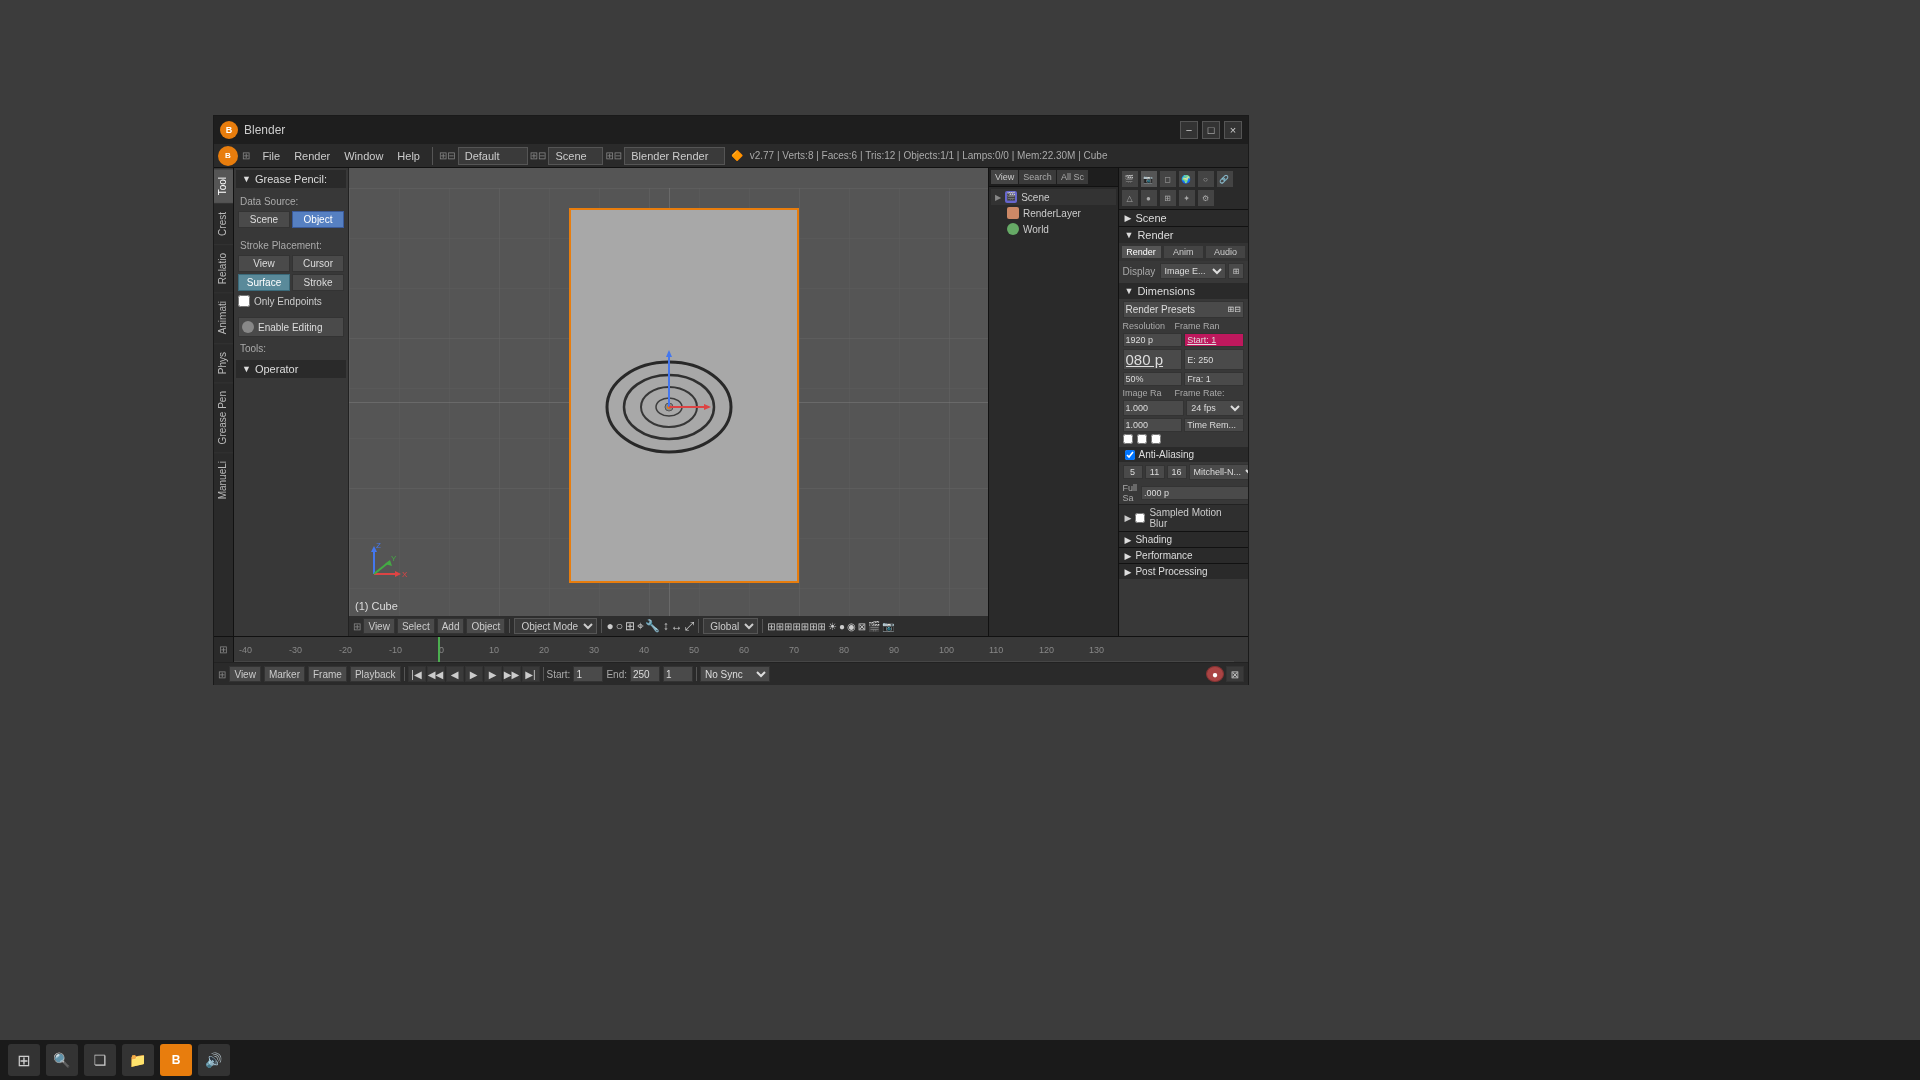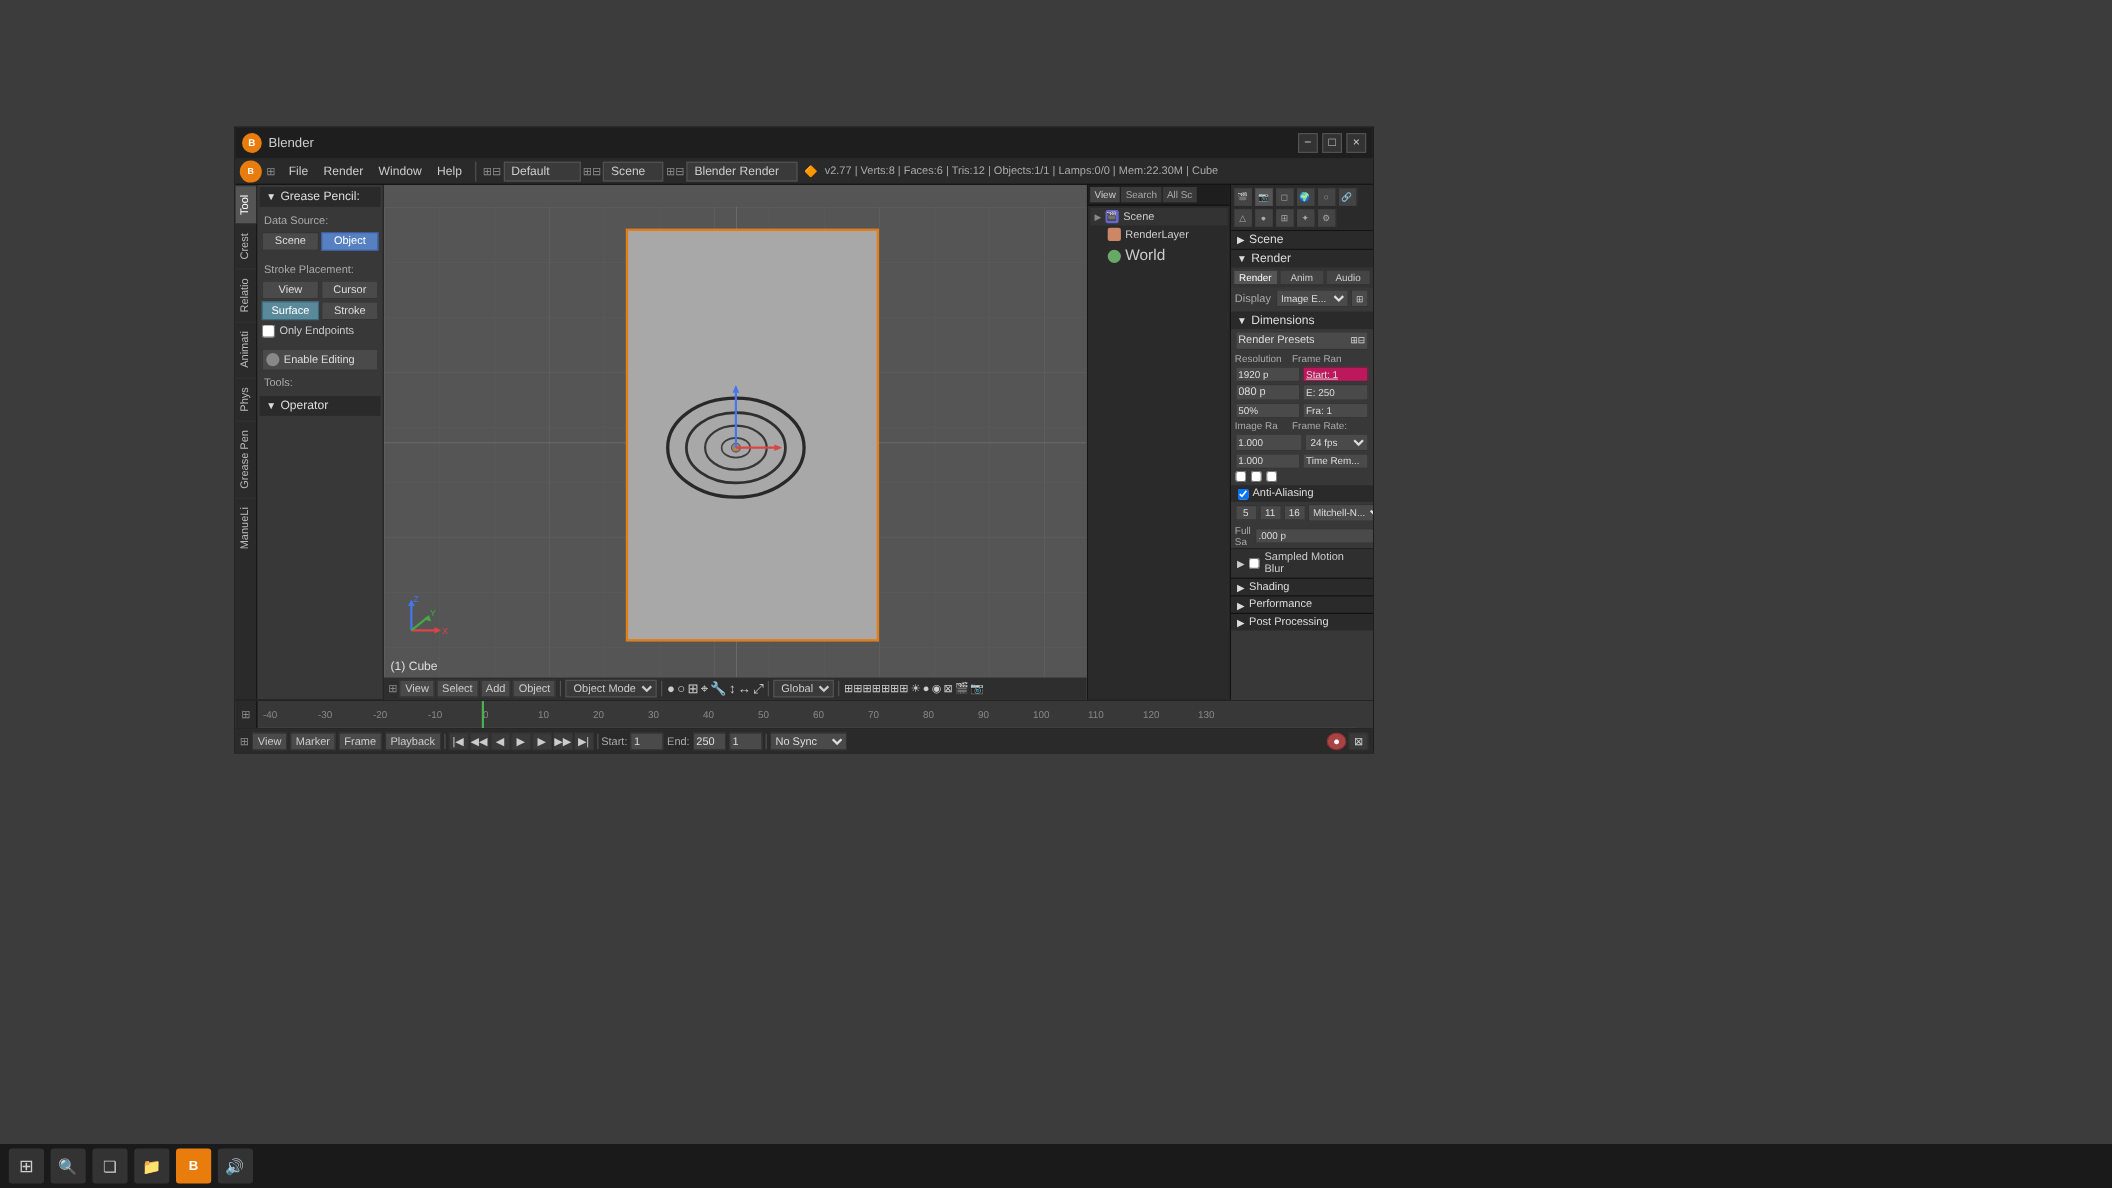--- a/index.html
+++ b/index.html
@@ -250,21 +250,21 @@
             <span style="font-size:8px;color:#888;">▶</span>
             <span style="width:12px;height:12px;background:#6666cc;border-radius:2px;display:inline-block;font-size:8px;text-align:center;line-height:12px;">🎬</span>
             <span>Scene</span>
           </div>
 
           <div style="display:flex;align-items:center;gap:4px;padding:2px 4px 2px 16px;font-size:10px;color:#ccc;cursor:pointer;">
             <span style="width:12px;height:12px;background:#cc8866;border-radius:2px;display:inline-block;"></span>
             <span>RenderLayer</span>
           </div>
 
-          <div style="display:flex;align-items:flex-end;gap:4px;padding:2px 4px 2px 16px;font-size:14px;color:#ccc;cursor:pointer;">
+          <div style="display:flex;align-items:flex-end;gap:4px;padding:2px 4px 2px 16px;font-size:10px;color:#ccc;cursor:pointer;">
             <span style="width:12px;height:12px;background:#66aa66;border-radius:50%;display:inline-block;"></span>
             <span>World</span>
           </div>
         </div>
       </div>
 
       <div style="width:130px;background:#383838;overflow-y:auto;display:flex;flex-direction:column;">
 
         <div style="background:#2a2a2a;padding:2px;display:flex;flex-wrap:wrap;gap:1px;border-bottom:1px solid #111;">
           <button style="width:18px;height:18px;background:#444;border:1px solid #2a2a2a;color:#aaa;font-size:8px;cursor:pointer;">🎬</button>
@@ -318,21 +318,21 @@
 
         <div style="display:flex;align-items:center;padding:1px 4px;gap:2px;font-size:9px;">
           <span style="color:#aaa;min-width:50px;">Resolution</span>
           <span style="color:#aaa;">Frame Ran</span>
         </div>
         <div style="display:flex;padding:1px 4px;gap:2px;">
           <input value="1920 p" style="flex: 1 1 0%; background: rgb(74, 74, 74); border: 1px solid rgb(51, 51, 51); color: rgb(221, 221, 221); font-size: 9px; padding: 1px 2px; width: 40px;">
           <input value="Start: 1" style="flex: 1 1 0%; background: #be185d; border: 1px solid rgb(51, 51, 51); color: rgb(221, 221, 221); font-size: 9px; padding: 1px 2px; width: 40px; text-decoration: underline;">
         </div>
         <div style="display:flex;padding:1px 4px;gap:2px;">
-          <input value="080 p" style="flex: 1 1 0%; background: rgb(74, 74, 74); border: 1px solid rgb(51, 51, 51); color: rgb(221, 221, 221); font-size: 10px; padding: 1px 2px; width: 40px;">
+          <input value="080 p" style="flex: 1 1 0%; background: rgb(74, 74, 74); border: 1px solid rgb(51, 51, 51); color: rgb(221, 221, 221); font-size: 15px; padding: 1px 2px; width: 40px; text-decoration: underline;">
           <input value="E: 250" style="flex: 1 1 0%; background: rgb(74, 74, 74); border: 1px solid rgb(51, 51, 51); color: rgb(221, 221, 221); font-size: 9px; padding: 1px 2px; width: 40px;">
         </div>
         <div style="display:flex;padding:1px 4px;gap:2px;">
           <input value="50%" style="flex: 1 1 0%; background: rgb(74, 74, 74); border: 1px solid rgb(51, 51, 51); color: rgb(221, 221, 221); font-size: 9px; padding: 1px 2px; width: 40px;">
           <input value="Fra: 1" style="flex: 1 1 0%; background: rgb(74, 74, 74); border: 1px solid rgb(51, 51, 51); color: rgb(221, 221, 221); font-size: 9px; padding: 1px 2px; width: 40px;">
         </div>
 
         <div style="display:flex;align-items:center;padding:1px 4px;gap:2px;font-size:9px;">
           <span style="color:#aaa;min-width:50px;">Image Ra</span>
           <span style="color:#aaa;">Frame Rate:</span>

